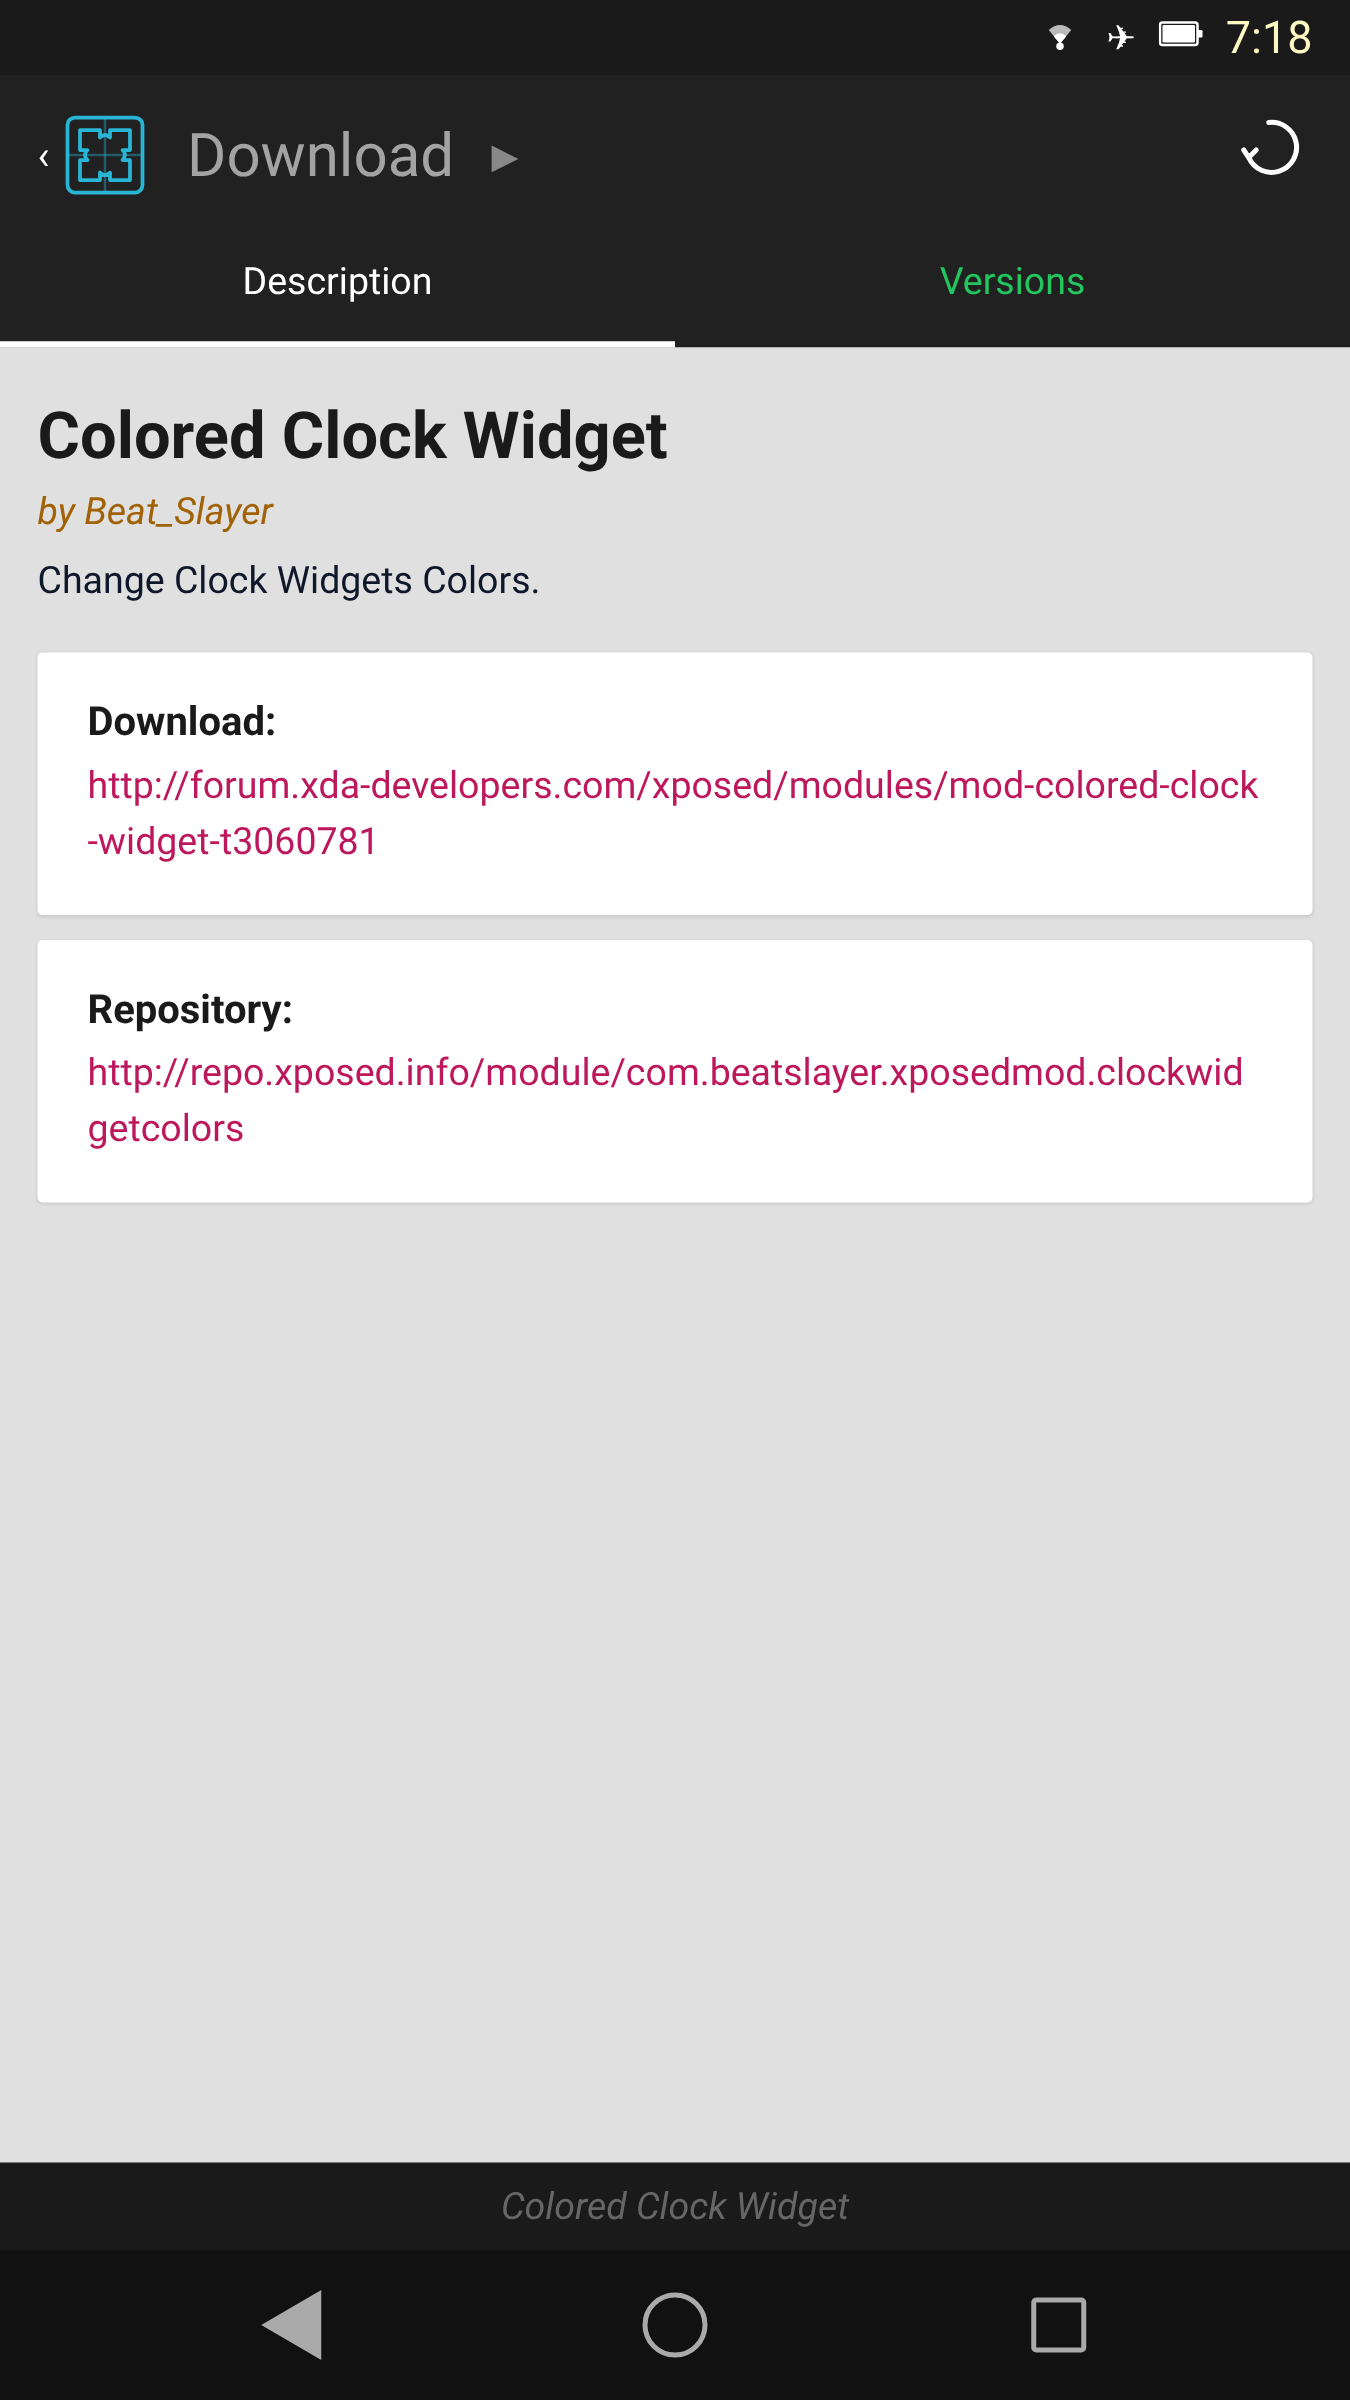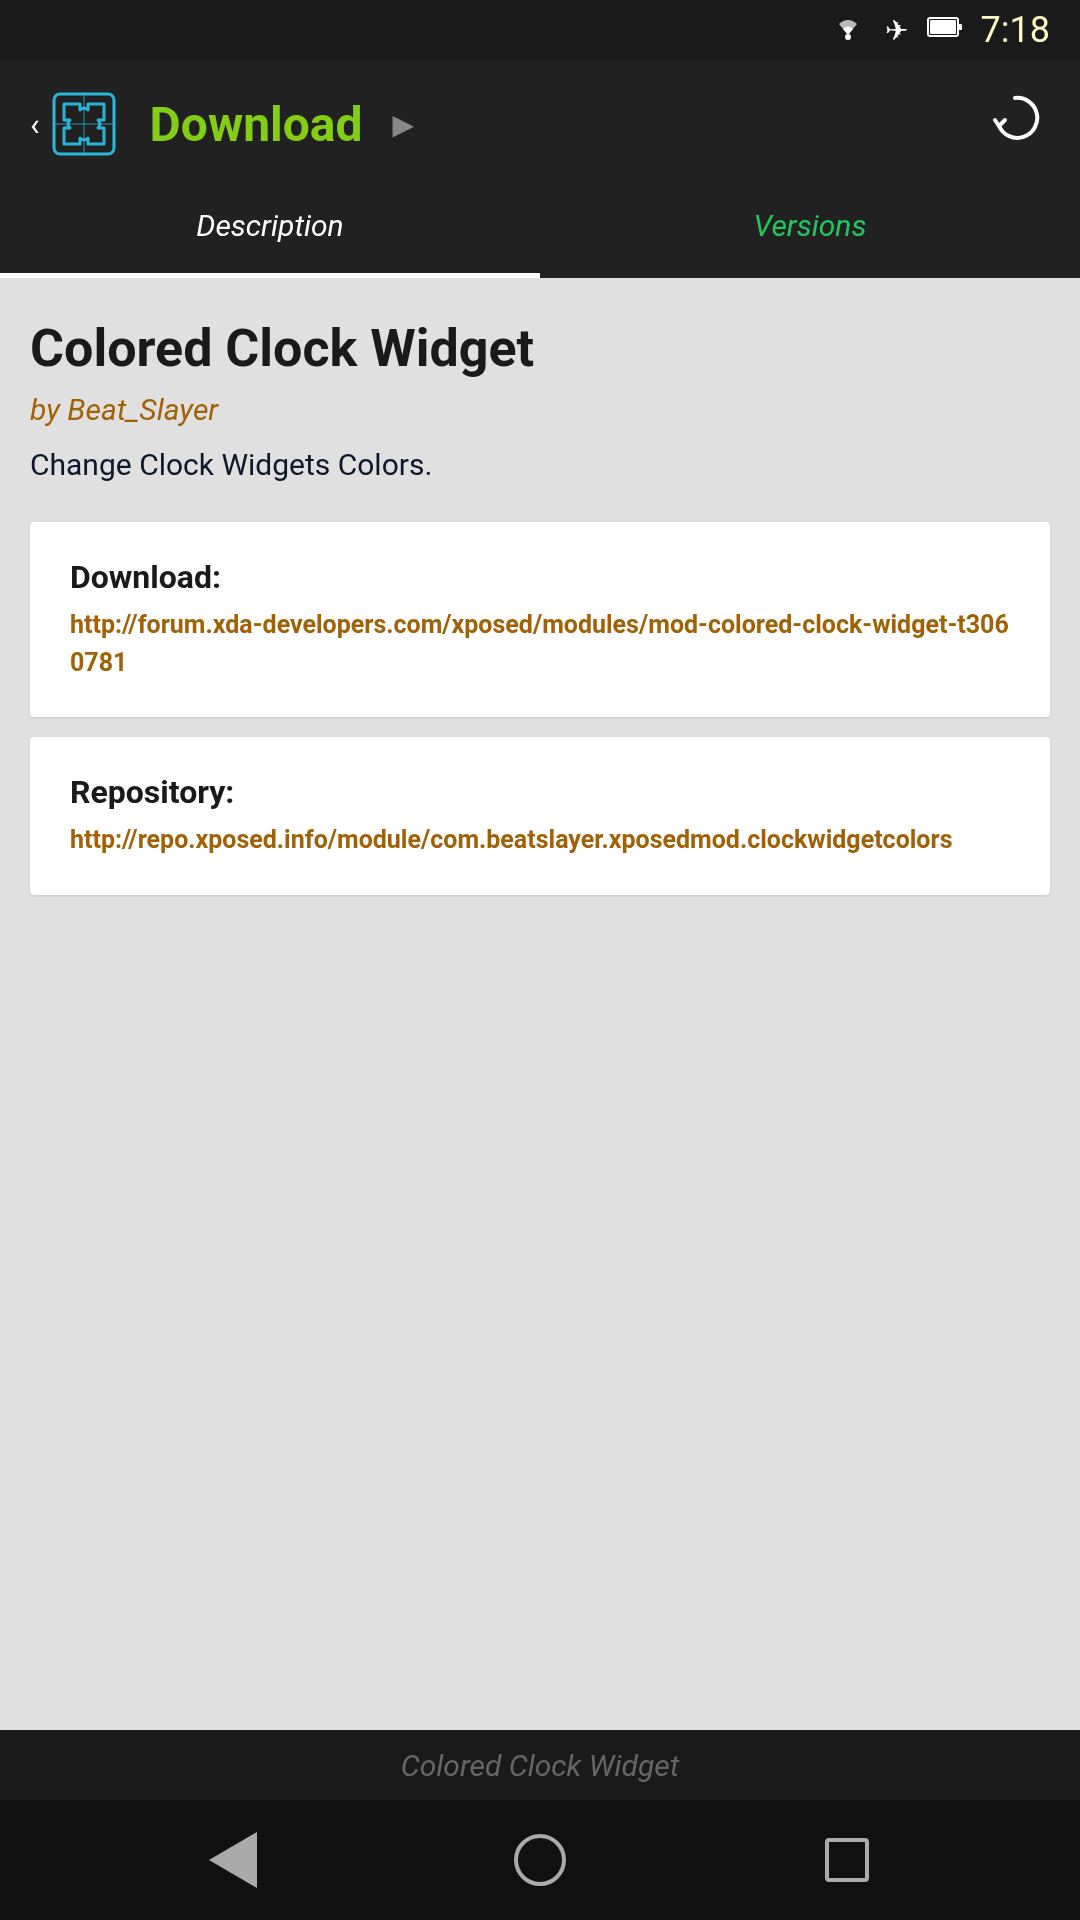--- a/index.html
+++ b/index.html
@@ -74,23 +74,23 @@
     .app-icon {
       width: 72px;
       height: 72px;
       background: transparent;
       display: flex;
       align-items: center;
       justify-content: center;
     }
 
     .app-bar-title {
-      color: #84cc16;
+      color: #a3a3a3;
       font-size: 48px;
-      font-weight: 700;
+      font-weight: 400;
       margin-left: 10px;
     }
 
     
     .play-triangle {
       color: #888;
       font-size: 28px;
       margin-left: 10px;
     }
 
@@ -108,21 +108,20 @@
       font-size: 48px;
     }
 
     
     .tabs-bar {
       width: 100%;
       height: 90px;
       background: #212121;
       display: flex;
       align-items: flex-end;
-      font-style: italic;
     }
 
     .tab {
       flex: 1;
       height: 90px;
       display: flex;
       align-items: center;
       justify-content: center;
       cursor: pointer;
       position: relative;
@@ -192,25 +191,24 @@
     }
 
     .card-label {
       font-size: 32px;
       font-weight: 700;
       color: #1a1a1a;
       margin-bottom: 10px;
     }
 
     .card-link {
-      font-size: 25px;
-      color: #a16207;
+      font-size: 30px;
+      color: #be185d;
       word-break: break-all;
       line-height: 1.5;
-      font-weight: bold;
     }
 
     
     .bottom-bar {
       position: absolute;
       bottom: 120px;
       left: 0;
       right: 0;
       height: 70px;
       background: #1a1a1a;

